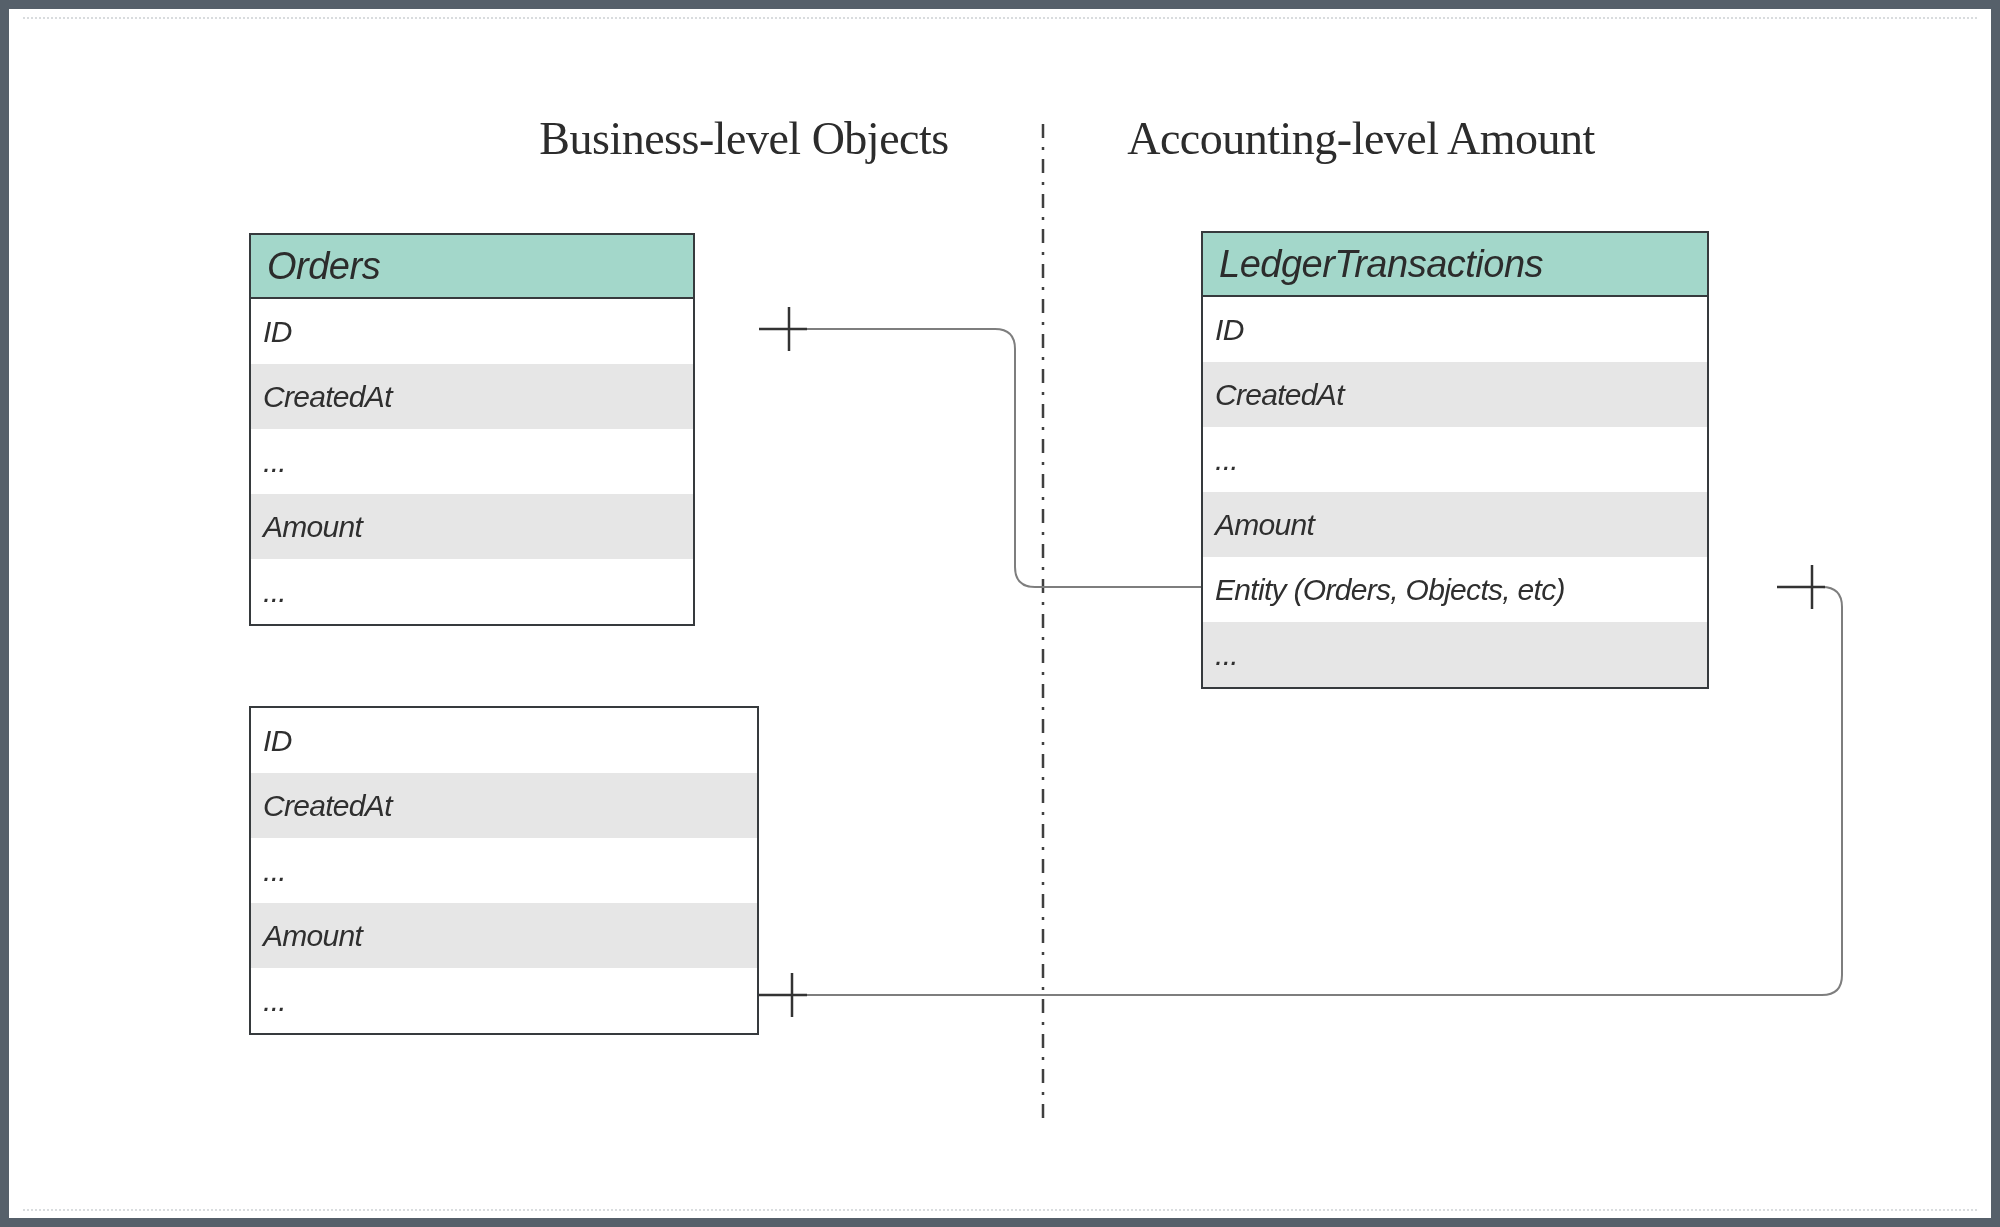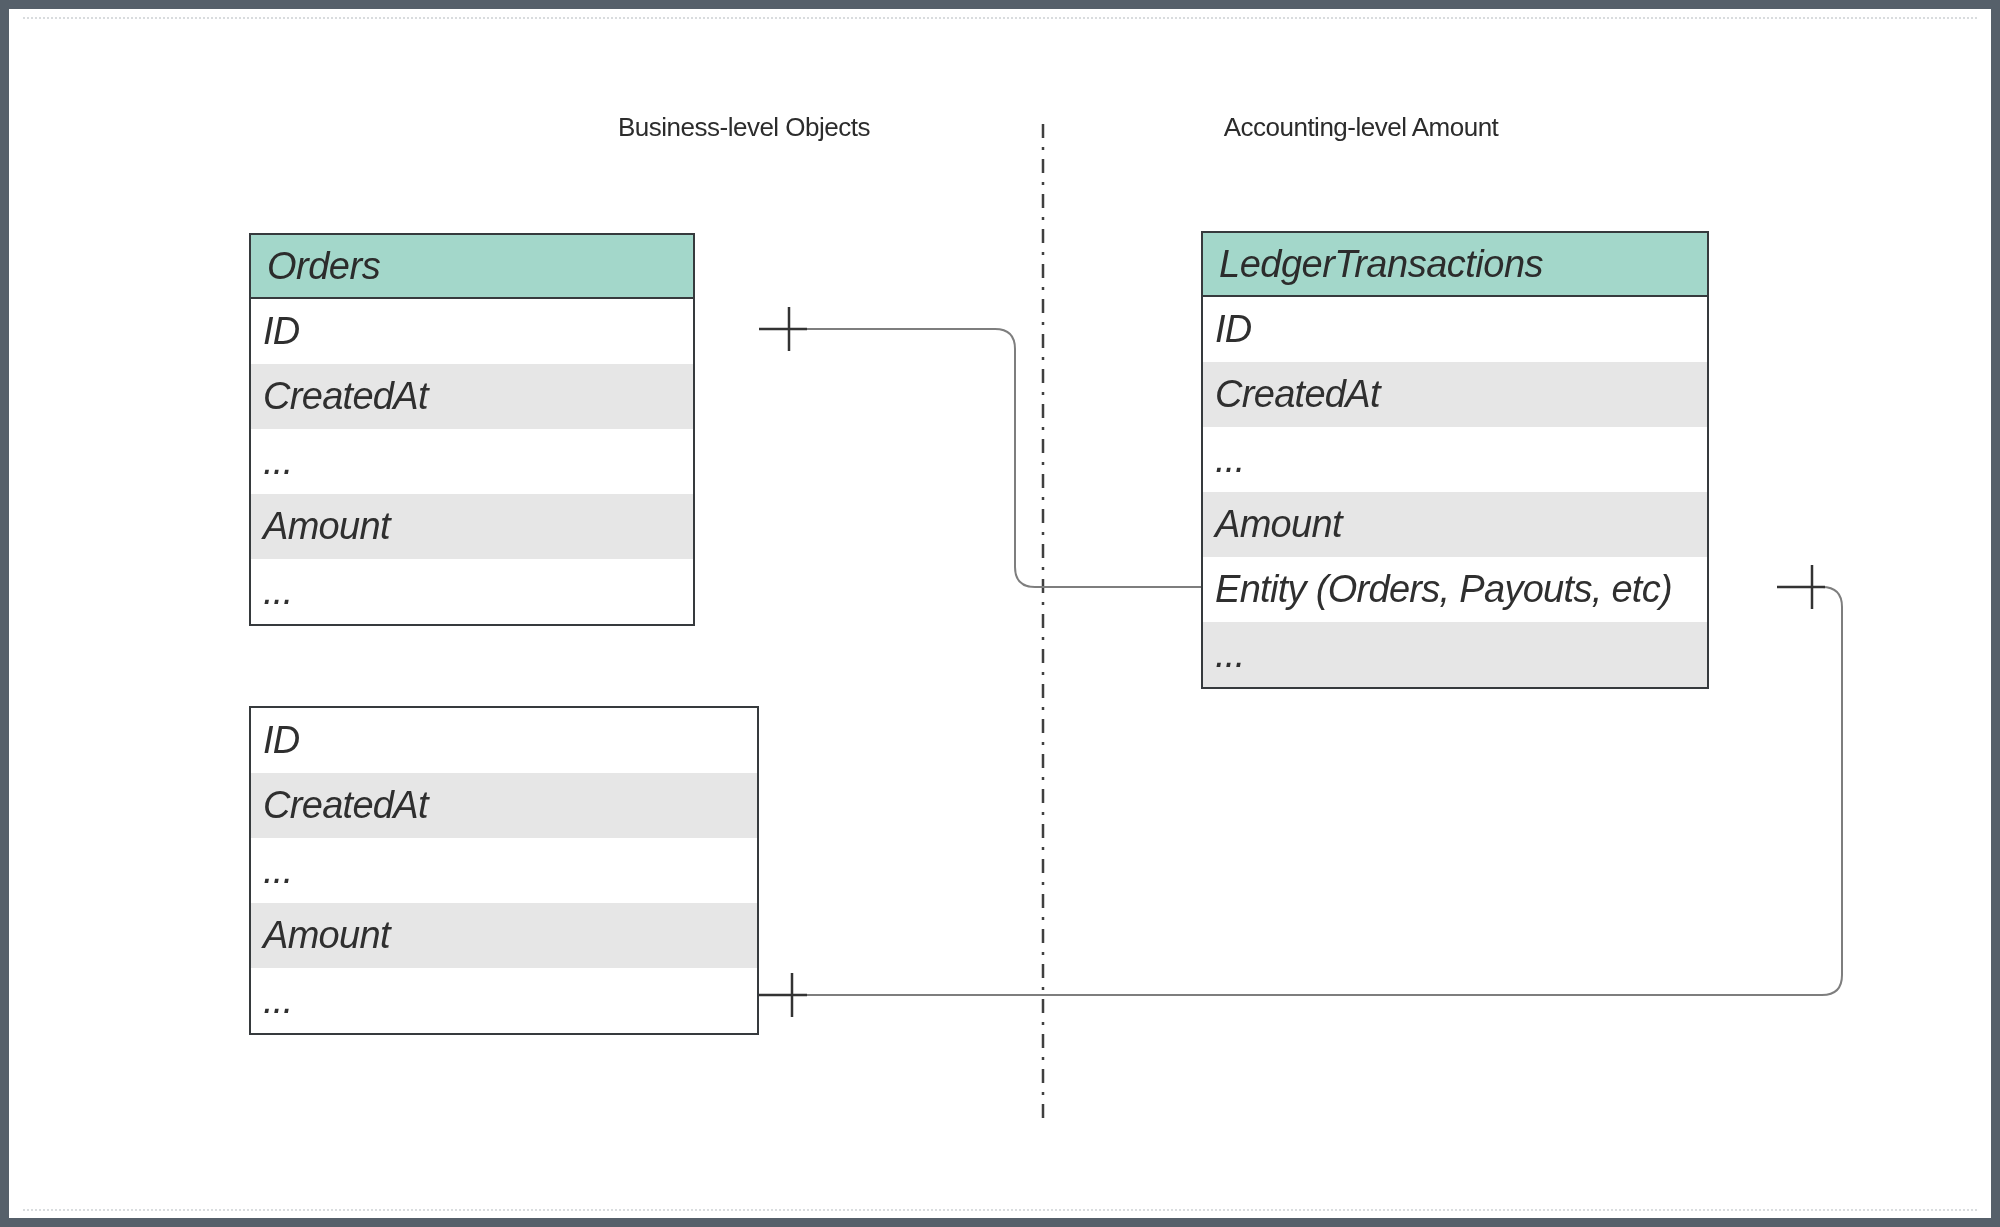--- a/index.html
+++ b/index.html
@@ -24,24 +24,25 @@
     height: 0;
     border-top: 2px dotted #d9dcde;
   }
   .grid-dots.top { top: 8px; }
   .grid-dots.bottom { top: 1200px; }
 
   .section-label {
     position: absolute;
     width: 600px;
     text-align: center;
-    font-size: 26px;
+    font-size: 46px;
     letter-spacing: -0.5px;
     color: #2c2c2c;
     white-space: nowrap;
+    font-family: Liberation Serif, serif;
   }
   .section-label.business { left: 435px; top: 103px; }
   .section-label.accounting { left: 1052px; top: 103px; }
 
   .overlay {
     position: absolute;
     left: 0; top: 0;
     width: 2000px;
     height: 1227px;
     pointer-events: none;
@@ -89,21 +90,21 @@
     font-style: italic;
     letter-spacing: -0.5px;
     color: #2c2c2c;
     white-space: nowrap;
   }
   .trow {
     height: 65px;
     display: flex;
     align-items: center;
     padding: 0 0 0 12px;
-    font-size: 38px;
+    font-size: 30px;
     font-style: italic;
     letter-spacing: -0.7px;
     color: #2f2f2f;
     background: #ffffff;
     white-space: nowrap;
     overflow: visible;
   }
   .trow.shaded { background: var(--shaded-row-fill, #e6e6e6); }
 </style>
 </head>
@@ -185,21 +186,21 @@
         <div class="trow shaded">
           <span>CreatedAt</span>
         </div>
         <div class="trow">
           <span>...</span>
         </div>
         <div class="trow shaded">
           <span>Amount</span>
         </div>
         <div class="trow">
-          <span>Entity (Orders, Payouts, etc)</span>
+          <span>Entity (Orders, Objects, etc)</span>
         </div>
         <div class="trow shaded">
           <span>...</span>
         </div>
       </div>
   </div>
 
 </div>
 
 </body></html>

